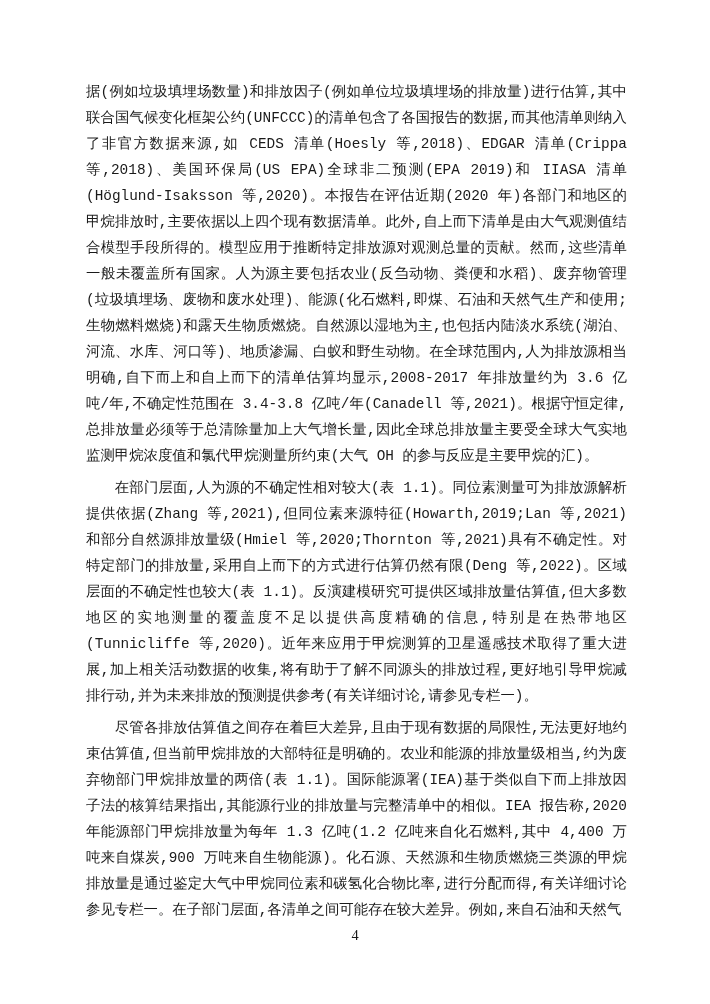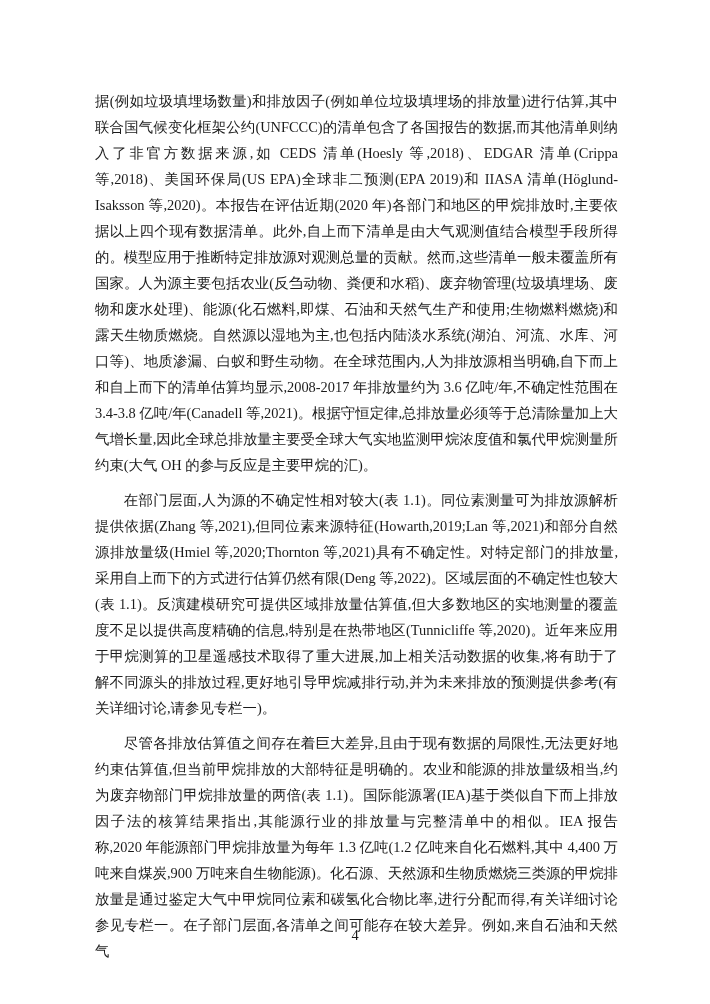--- a/index.html
+++ b/index.html
@@ -27,22 +27,23 @@
     position: absolute;
     left: 86px;
     top: 79px;
     width: 541px;
     font-size: 14.4px;
     line-height: 26px;
     text-align: justify;
     text-justify: inter-ideograph;
   }
   .content p {
-    margin: 9px;
+    margin: 0;
     word-break: break-word;
+    font-family: Liberation Mono, monospace;
   }
   .content p.indented {
     margin-top: 6px;
     text-indent: 2em;
   }
   .page-number {
     position: absolute;
     top: 927px;
     left: 0;
     width: 710px;

